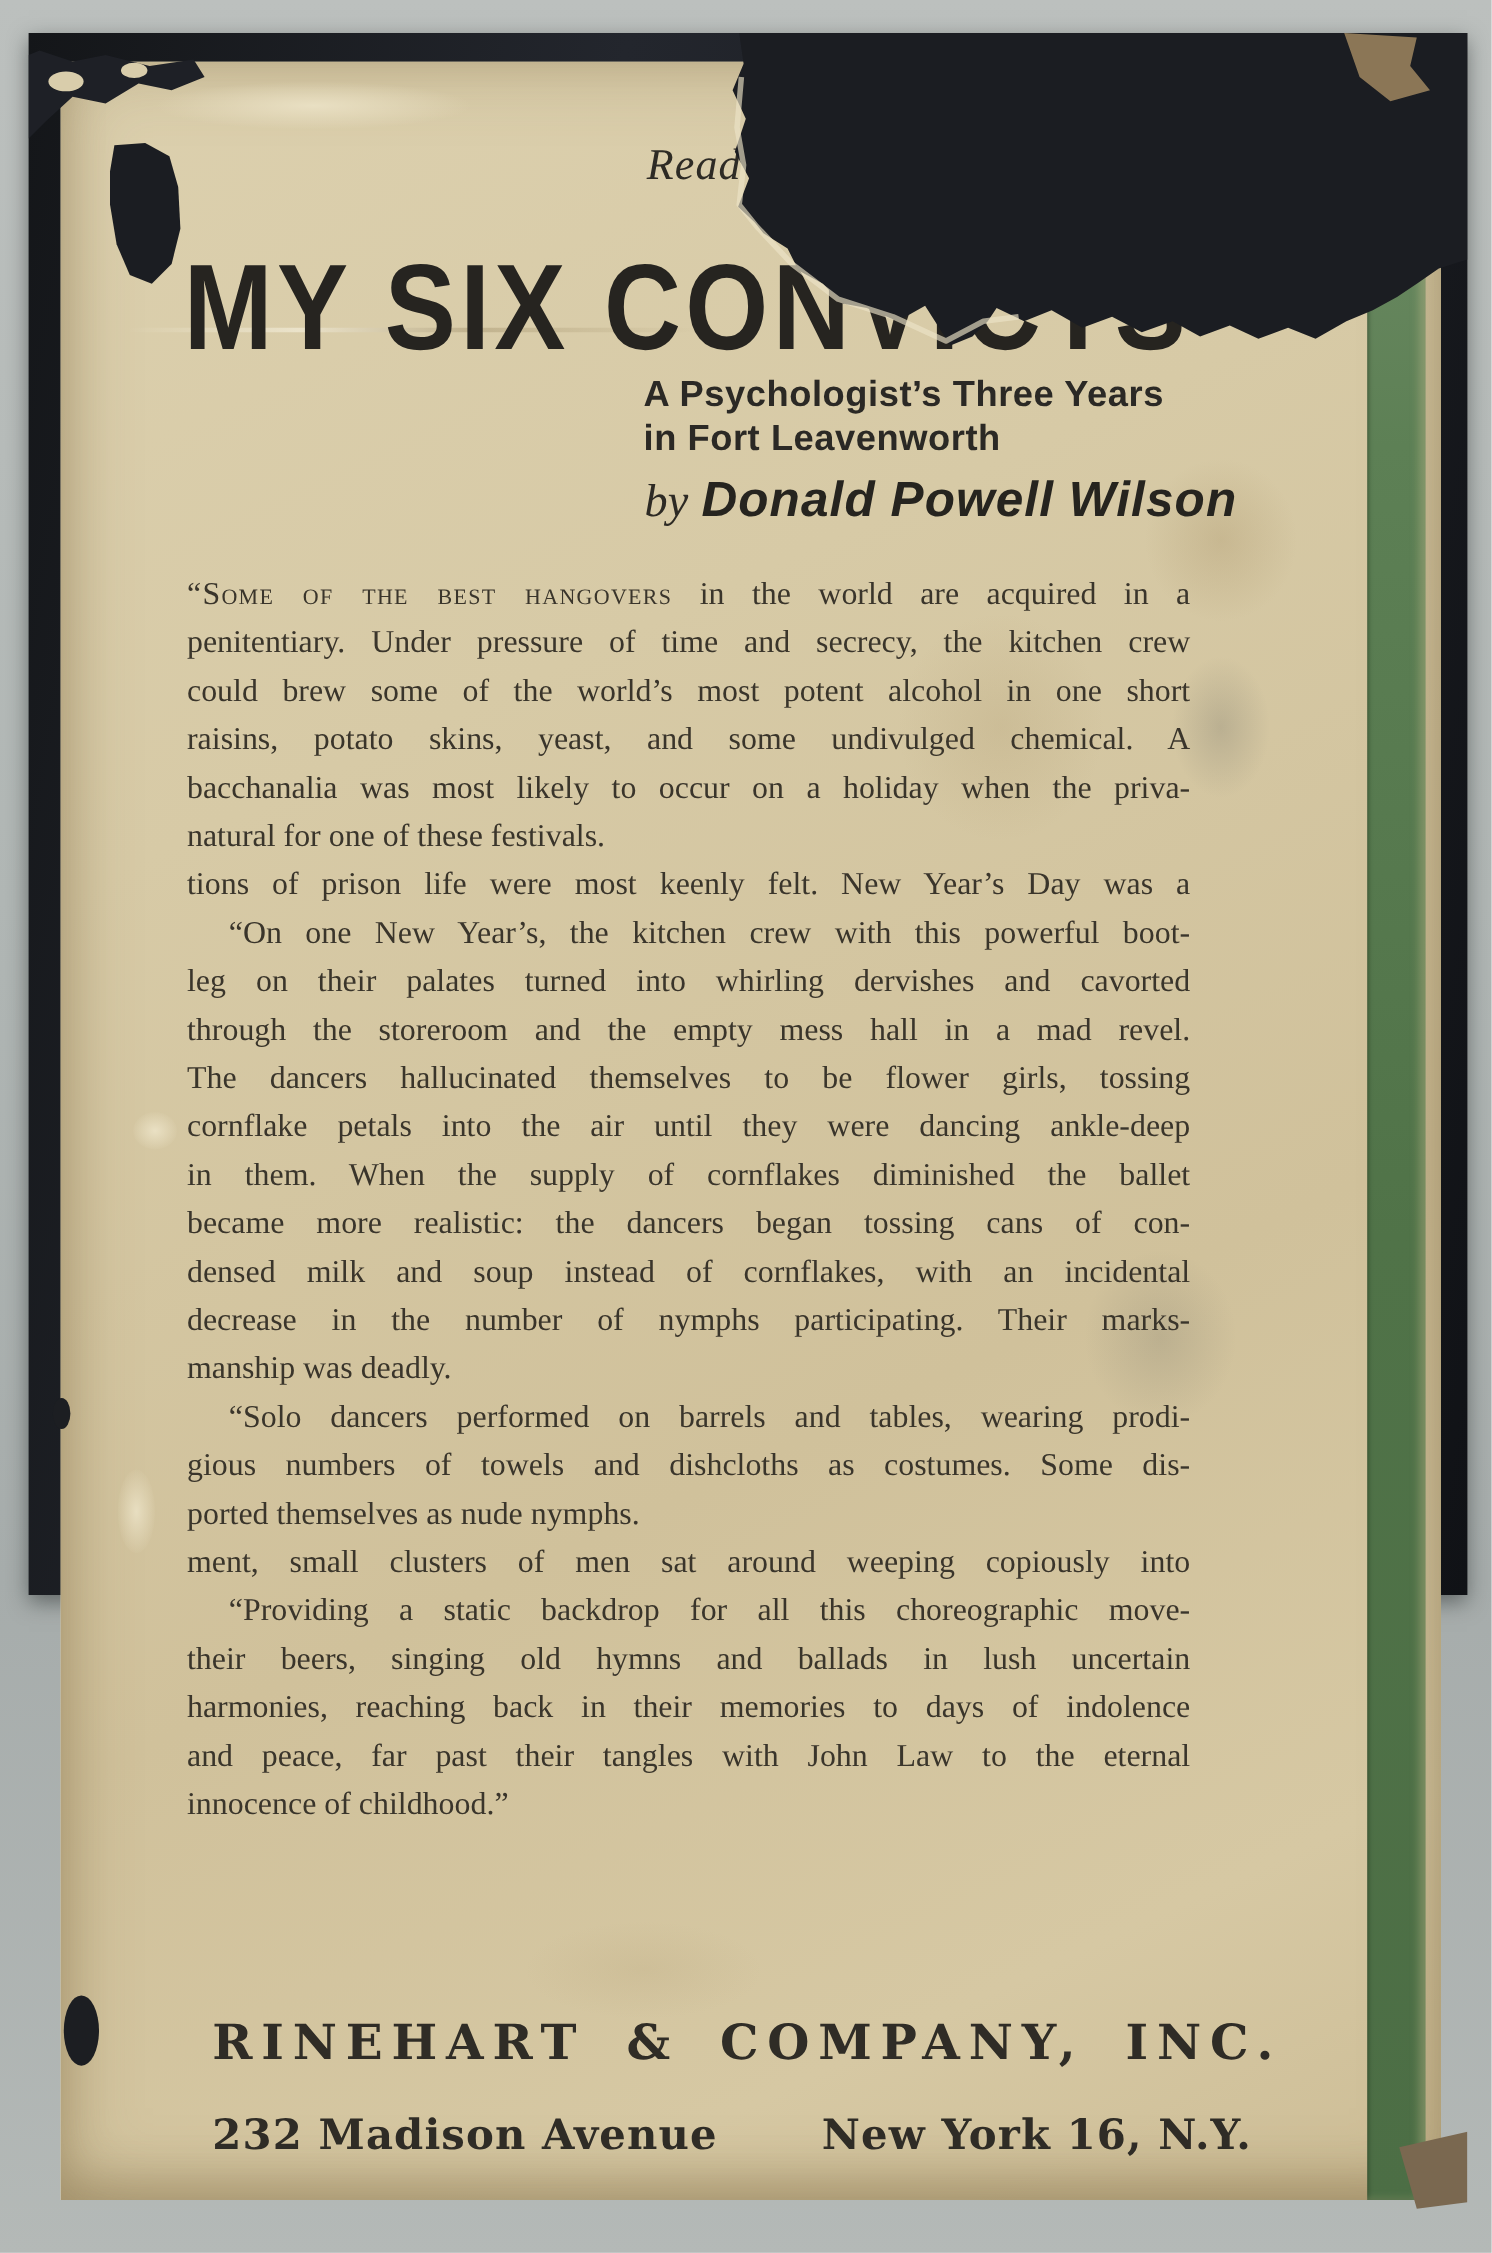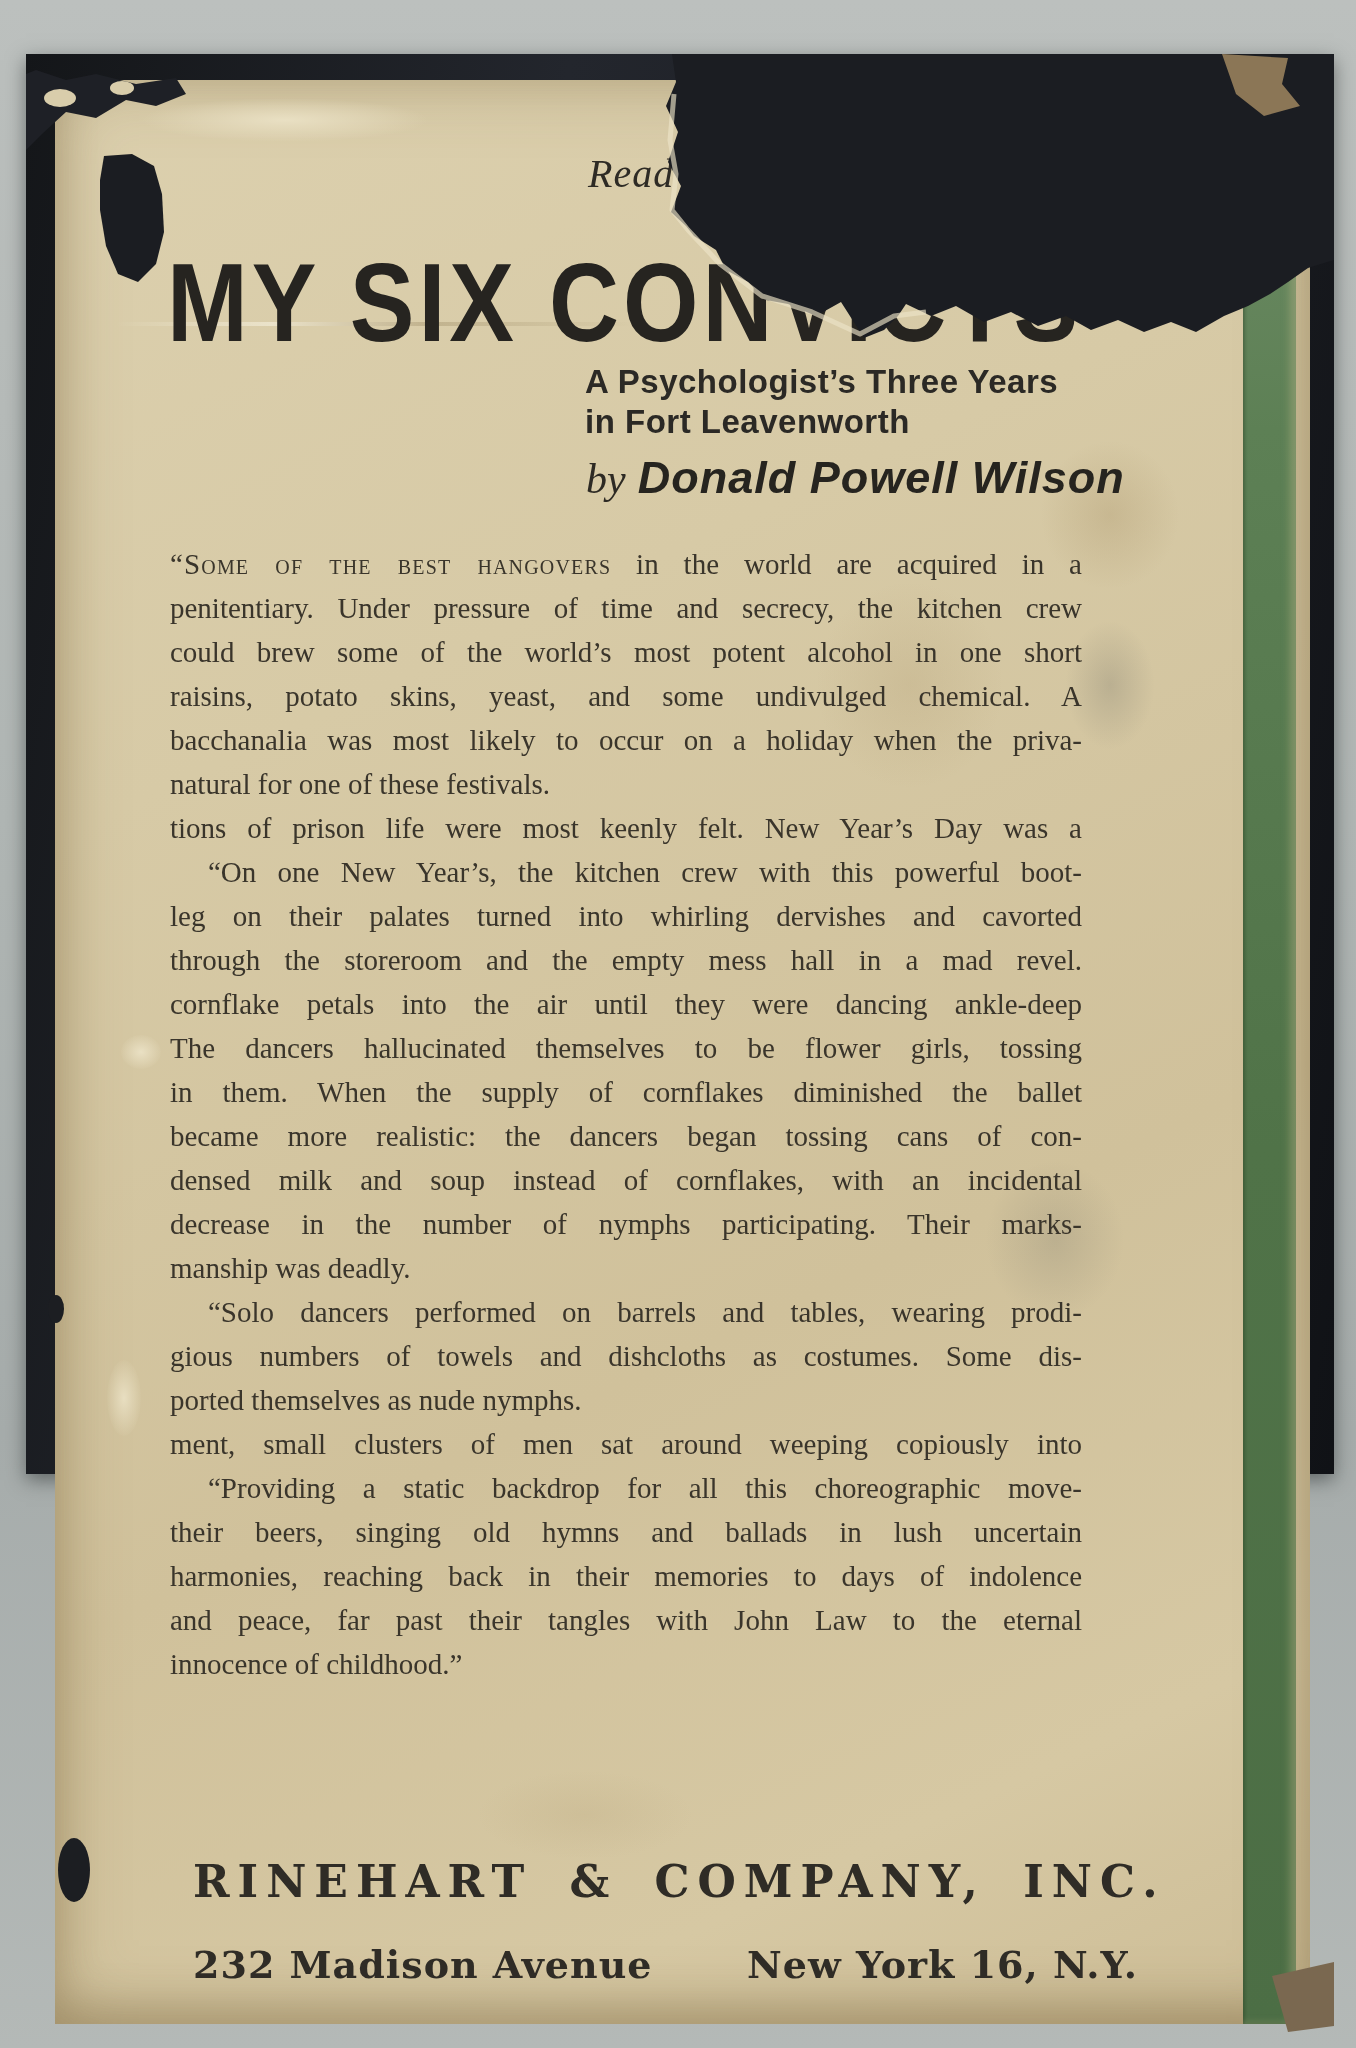--- a/index.html
+++ b/index.html
@@ -6,21 +6,20 @@
   body{
     width:1356px;height:2048px;overflow:hidden;position:relative;
     background:linear-gradient(180deg,#bcc0be 0%,#b0b6b4 40%,#a6acab 70%,#b4b9b7 100%);
     font-family:"Liberation Serif",serif;
   }
   .book{
     position:absolute;left:26px;top:30px;width:1308px;height:1420px;
     border-radius:0;
     background:linear-gradient(100deg,#141619 0%,#23262d 35%,#1a1c21 75%,#101216 100%);
     box-shadow:0 6px 18px rgba(40,45,45,.55);
-    margin-top:24px;
   }
   .jacket{
     position:absolute;left:29px;top:26px;width:1255px;height:1944px;
     background:linear-gradient(155deg,#dcd0ae 0%,#d7caa6 30%,#d0c19b 62%,#d6c8a3 85%,#cdbd96 100%);
     box-shadow:inset 0 0 70px rgba(115,95,55,.38), inset 0 -18px 40px rgba(110,90,50,.28);
     z-index:1;
   }
   .green-stripe{
     position:absolute;left:1188px;top:0;width:53px;height:100%;
     background:linear-gradient(180deg,#6f8c66 0%,#5d8055 18%,#507348 55%,#4c6e45 100%);
@@ -111,22 +110,22 @@
           <div class="line">could brew some of the world’s most potent alcohol in one short</div>
           <div class="line">raisins, potato skins, yeast, and some undivulged chemical. A</div>
           <div class="line">bacchanalia was most likely to occur on a holiday when the priva-</div>
           <div class="line end">natural for one of these festivals.</div>
           <div class="line">tions of prison life were most keenly felt. New Year’s Day was a</div>
         </div>
         <div class="para">
           <div class="line indent">“On one New Year’s, the kitchen crew with this powerful boot-</div>
           <div class="line">leg on their palates turned into whirling dervishes and cavorted</div>
           <div class="line">through the storeroom and the empty mess hall in a mad revel.</div>
+          <div class="line">The dancers hallucinated themselves to be flower girls, tossing</div>
           <div class="line">cornflake petals into the air until they were dancing ankle-deep</div>
-          <div class="line">The dancers hallucinated themselves to be flower girls, tossing</div>
           <div class="line">in them. When the supply of cornflakes diminished the ballet</div>
           <div class="line">became more realistic: the dancers began tossing cans of con-</div>
           <div class="line">densed milk and soup instead of cornflakes, with an incidental</div>
           <div class="line">decrease in the number of nymphs participating. Their marks-</div>
           <div class="line end">manship was deadly.</div>
         </div>
         <div class="para">
           <div class="line indent">“Solo dancers performed on barrels and tables, wearing prodi-</div>
           <div class="line">gious numbers of towels and dishcloths as costumes. Some dis-</div>
           <div class="line end">ported themselves as nude nymphs.</div>

